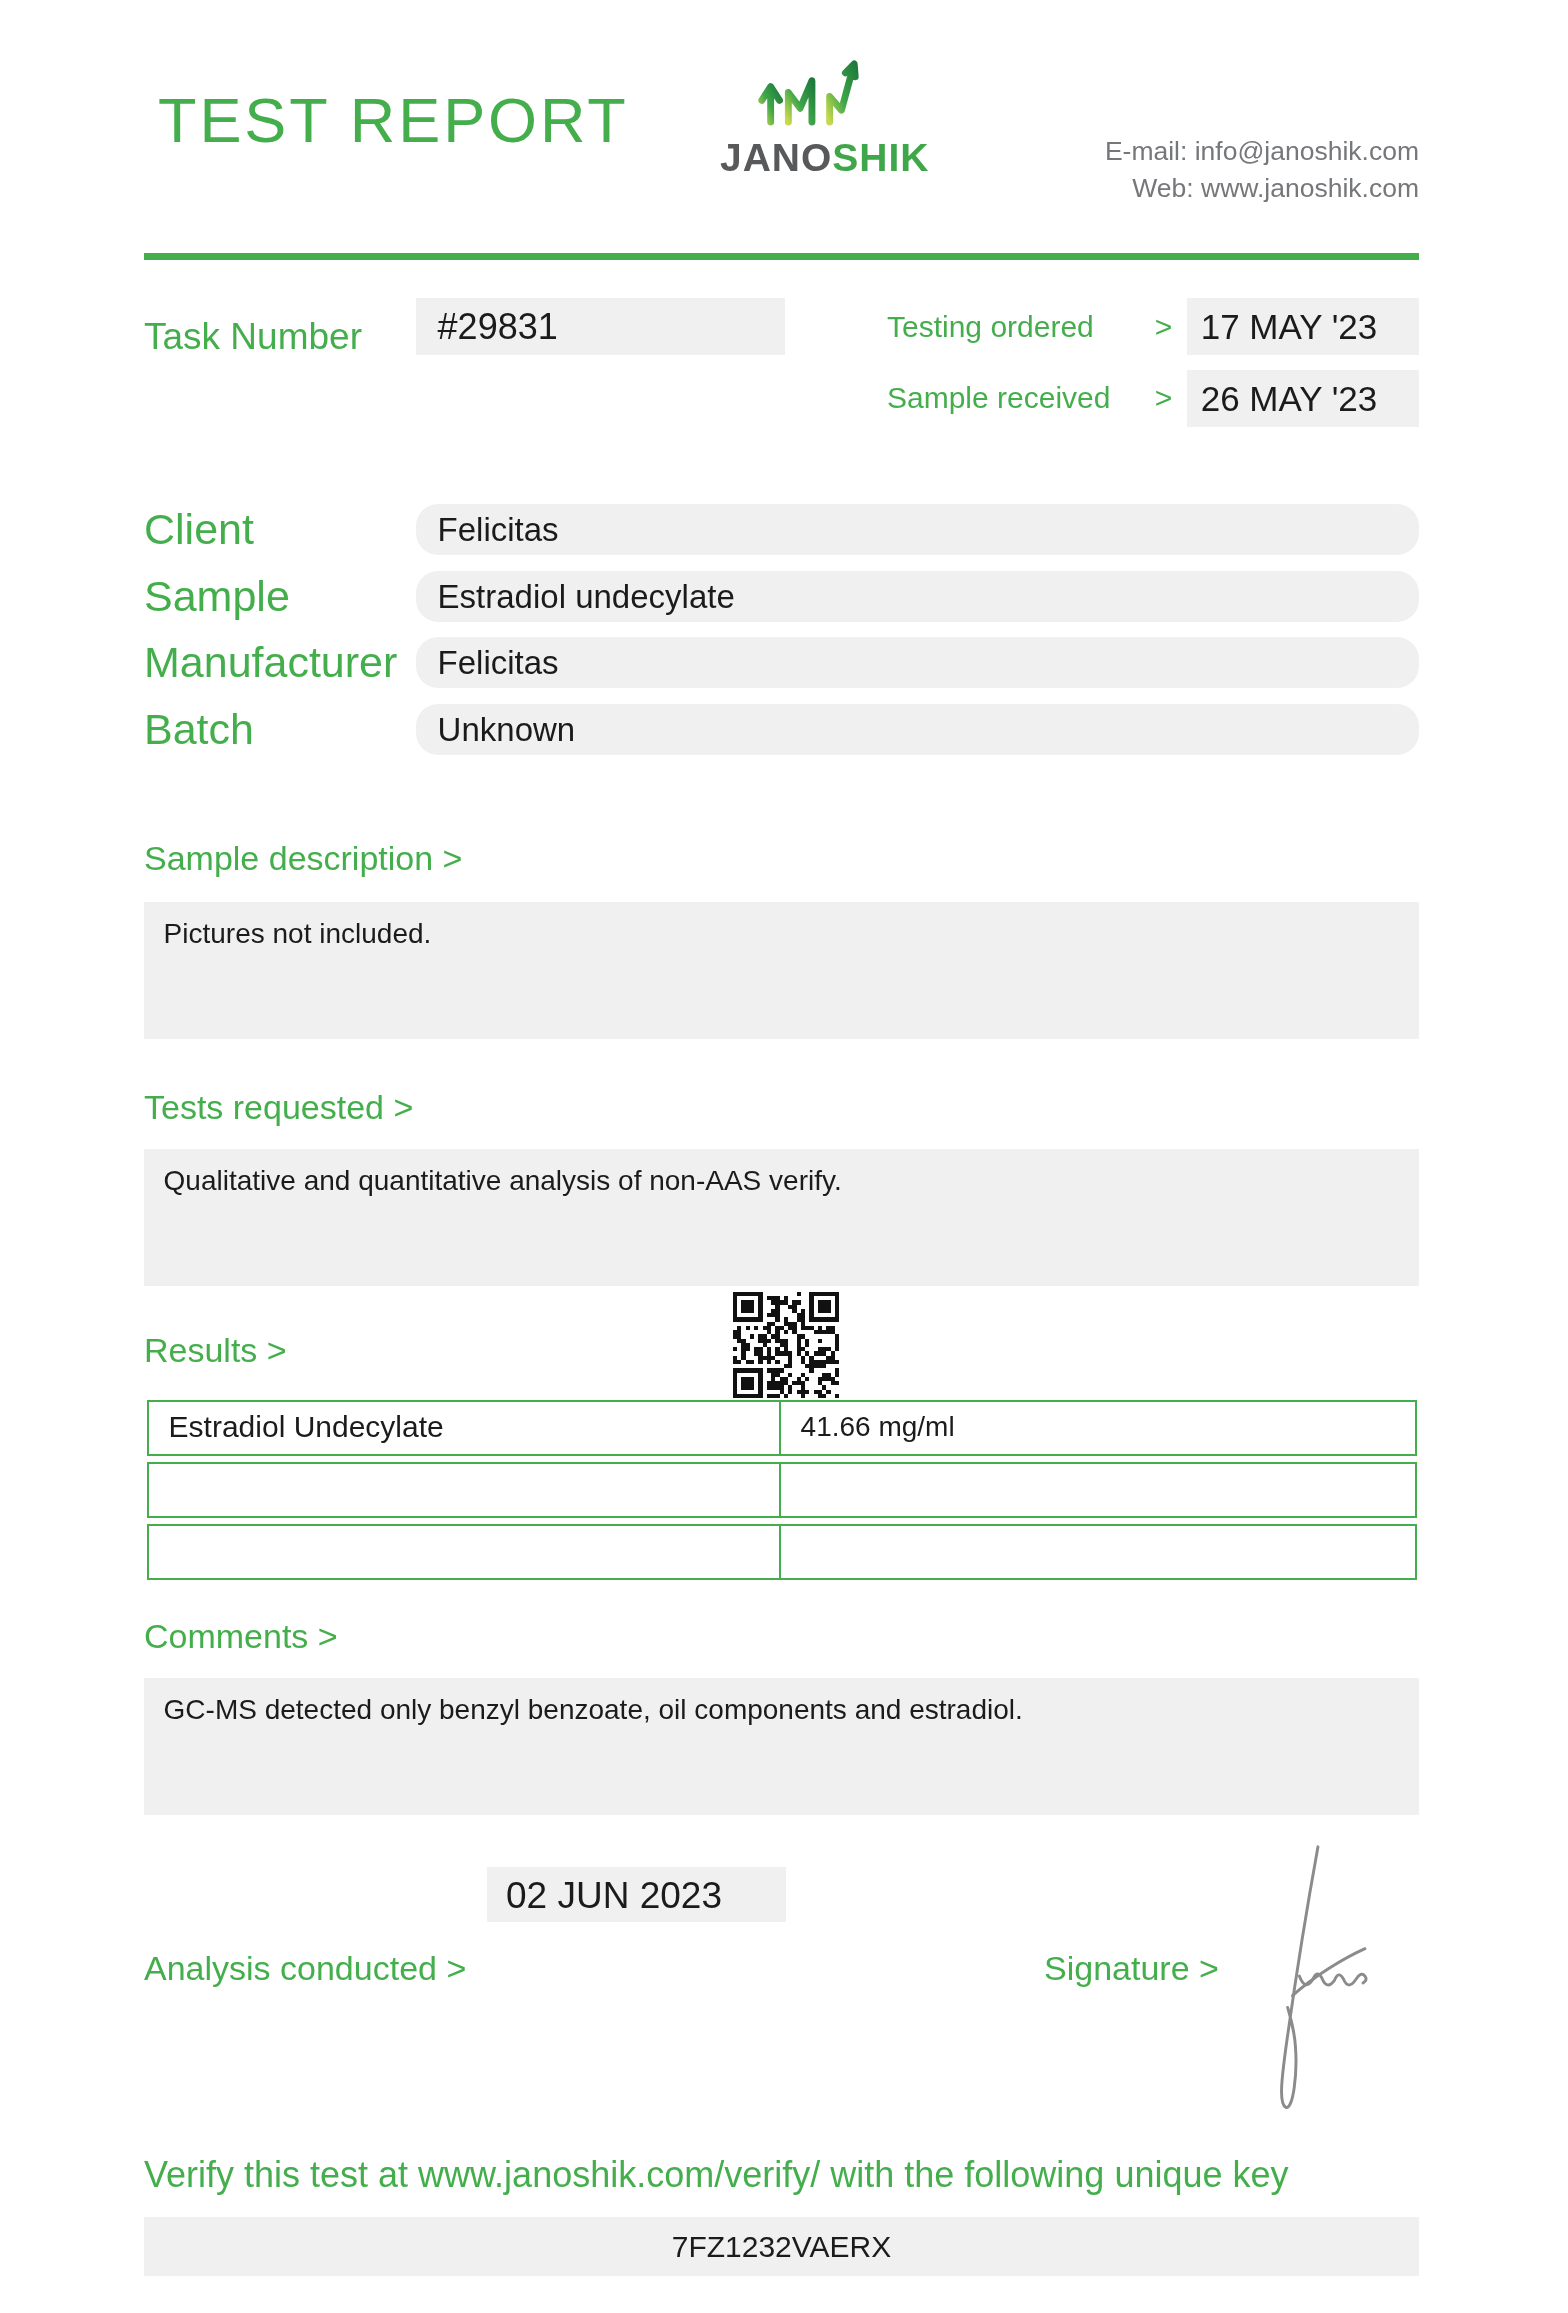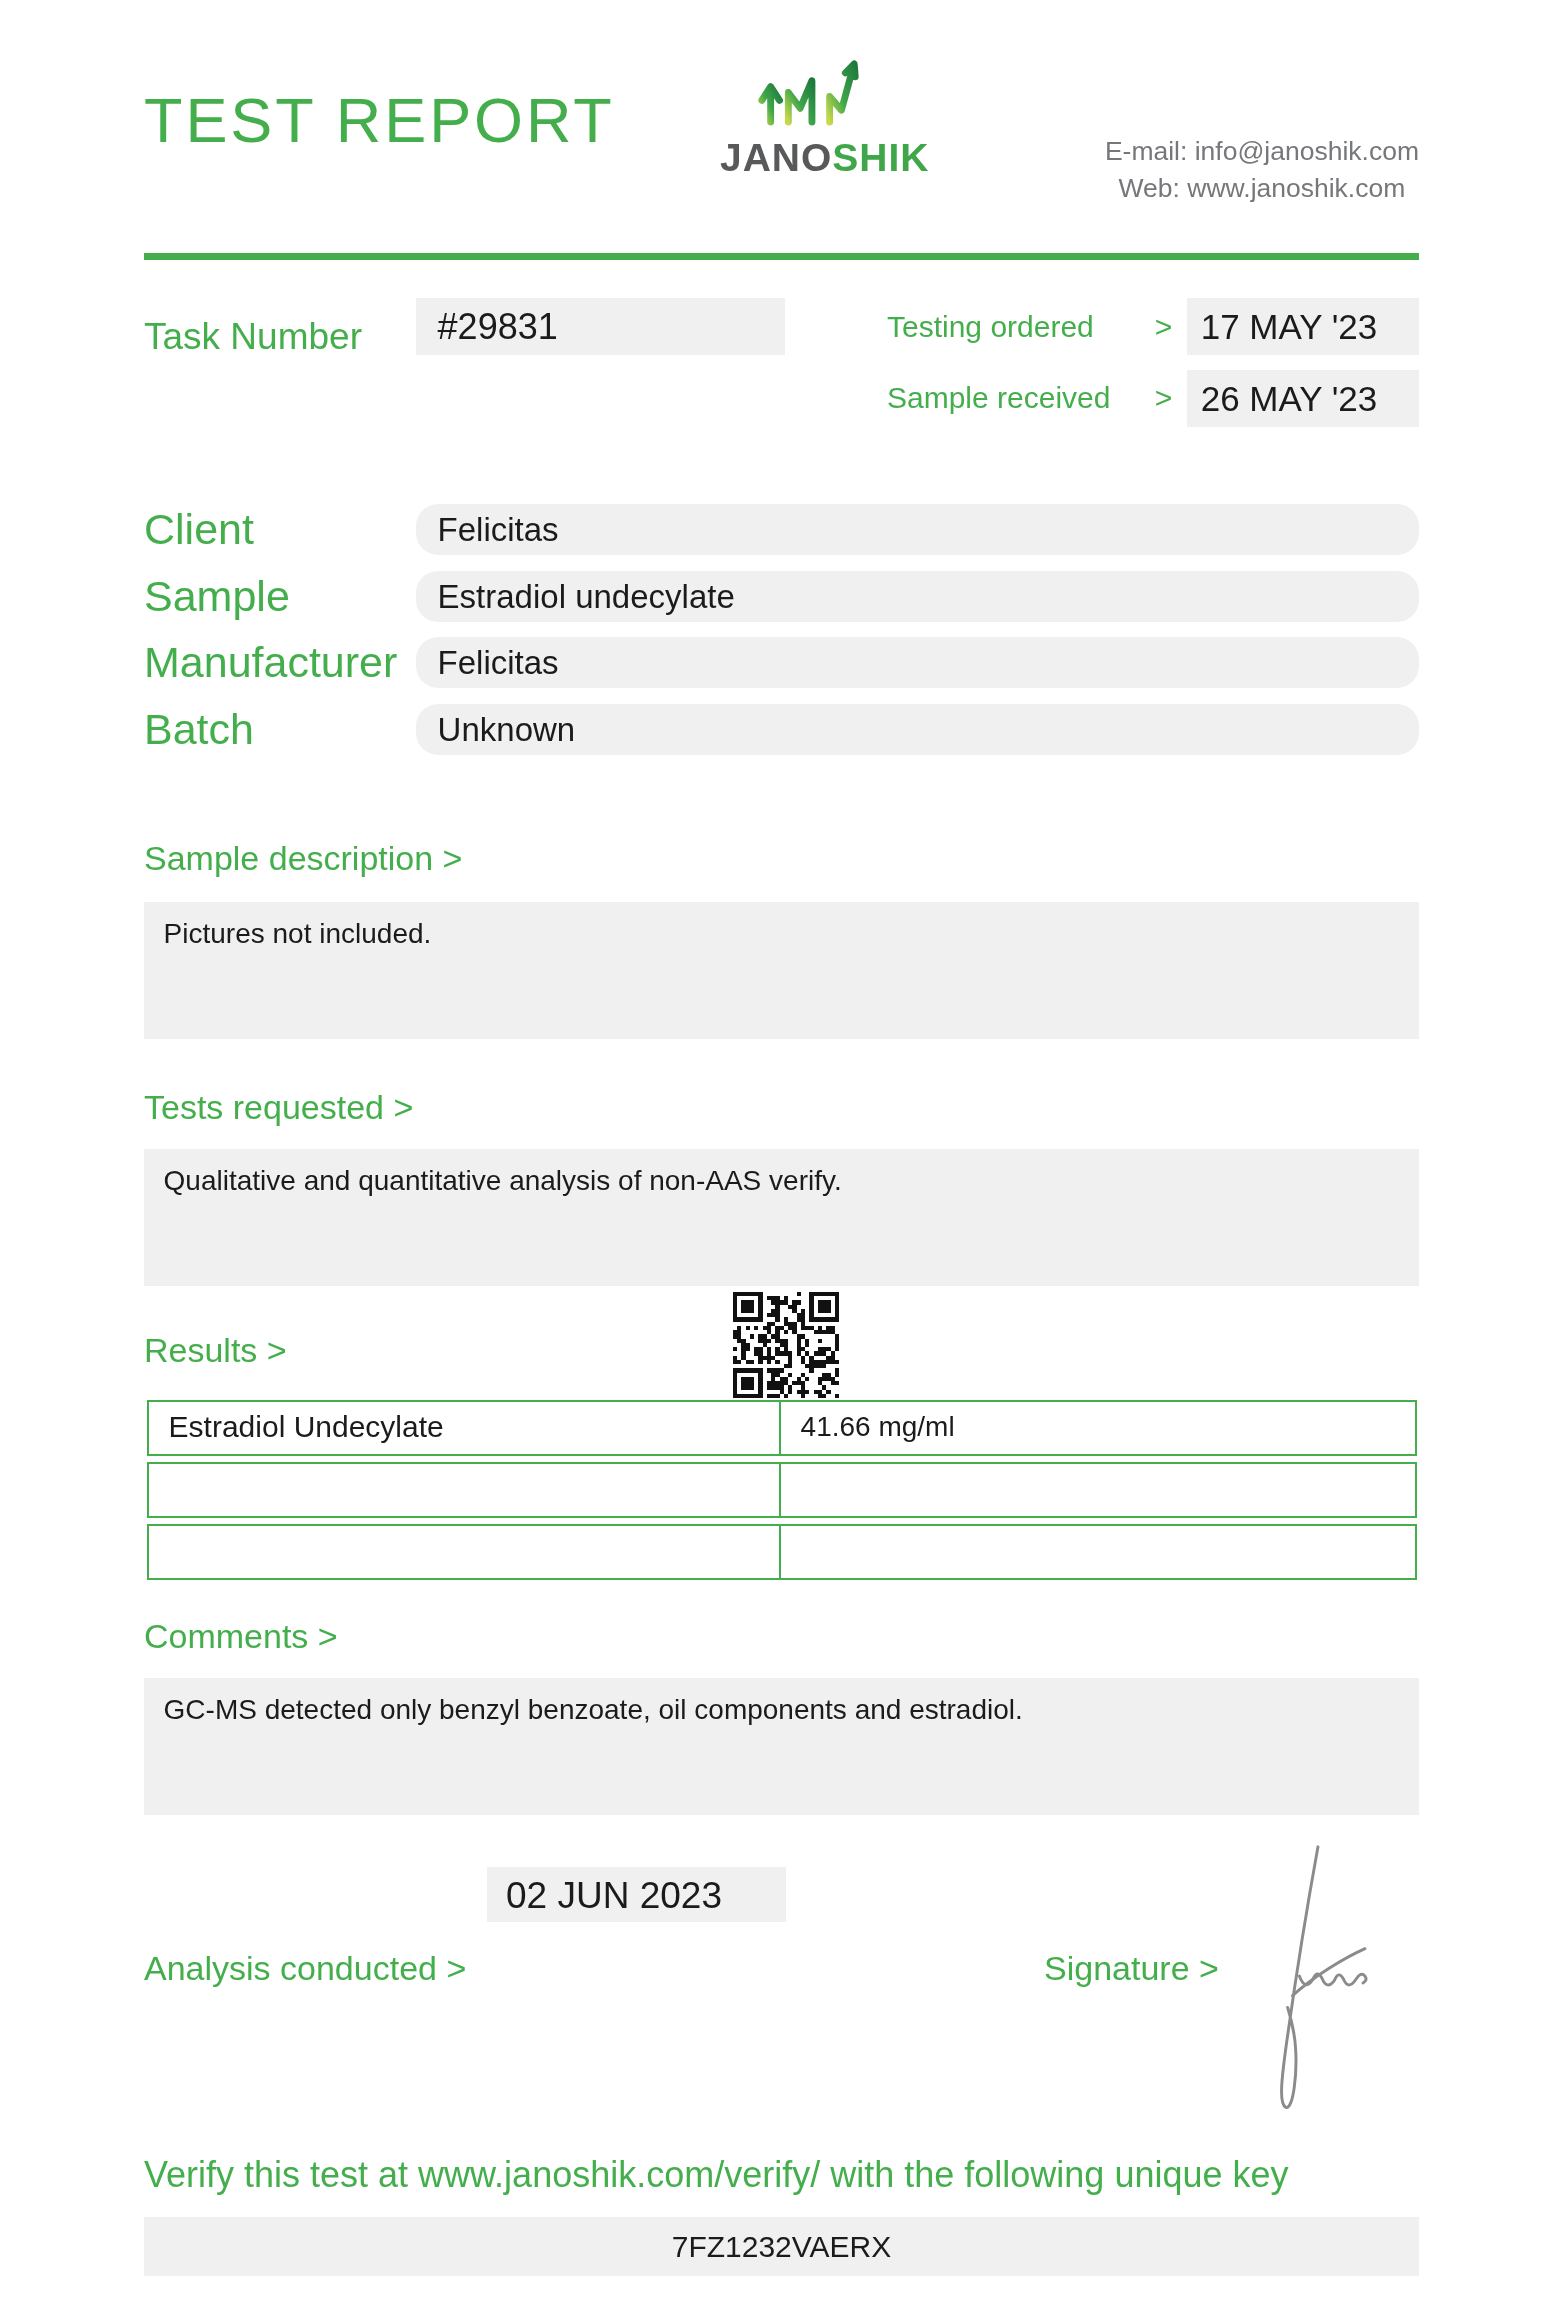--- a/index.html
+++ b/index.html
@@ -11,26 +11,26 @@
   *{box-sizing:border-box;margin:0;padding:0;}
   body{
     width:1568px;height:2313px;background:#ffffff;
     font-family:"Liberation Sans", sans-serif;
     position:relative;overflow:hidden;color:var(--ink);
   }
   .abs{position:absolute;}
   .graybox{background:var(--box);}
 
   
-  .title{left:144px;top:84px;font-size:63px;letter-spacing:2.9px;color:var(--green);font-weight:400;}
+  .title{left:158px;top:84px;font-size:63px;letter-spacing:2.9px;color:var(--green);font-weight:400;}
   .logo{left:720px;top:57px;width:176px;text-align:center;}
   .logo-text{font-size:39px;font-weight:700;letter-spacing:1px;margin-top:2px;}
   .logo-dark{color:#58595b;}
   .logo-green{color:#3fa74a;}
-  .contact{right:149px;top:133px;text-align:center;font-size:26.5px;line-height:37px;color:var(--muted);}
+  .contact{right:149px;top:133px;text-align:right;font-size:26.5px;line-height:37px;color:var(--muted);}
   .rule{left:144px;top:253px;width:1275px;height:6.9px;background:var(--green);}
 
   
   .task-label{left:144px;top:316px;font-size:37px;color:var(--green);}
   .task-box{left:416px;top:298px;width:369px;height:57px;line-height:57px;padding-left:21.6px;font-size:36px;}
   .dates{left:887px;top:298px;width:532px;}
   .date-row{display:flex;align-items:center;height:57px;margin-bottom:14.7px;}
   .date-row .lbl{flex:1;font-size:30px;color:var(--green);}
   .date-row .arrow{font-size:30px;color:var(--green);margin-right:14.7px;}
   .date-row .val{width:232px;height:57px;line-height:57px;background:var(--box);font-size:35px;padding-left:13.7px;}

